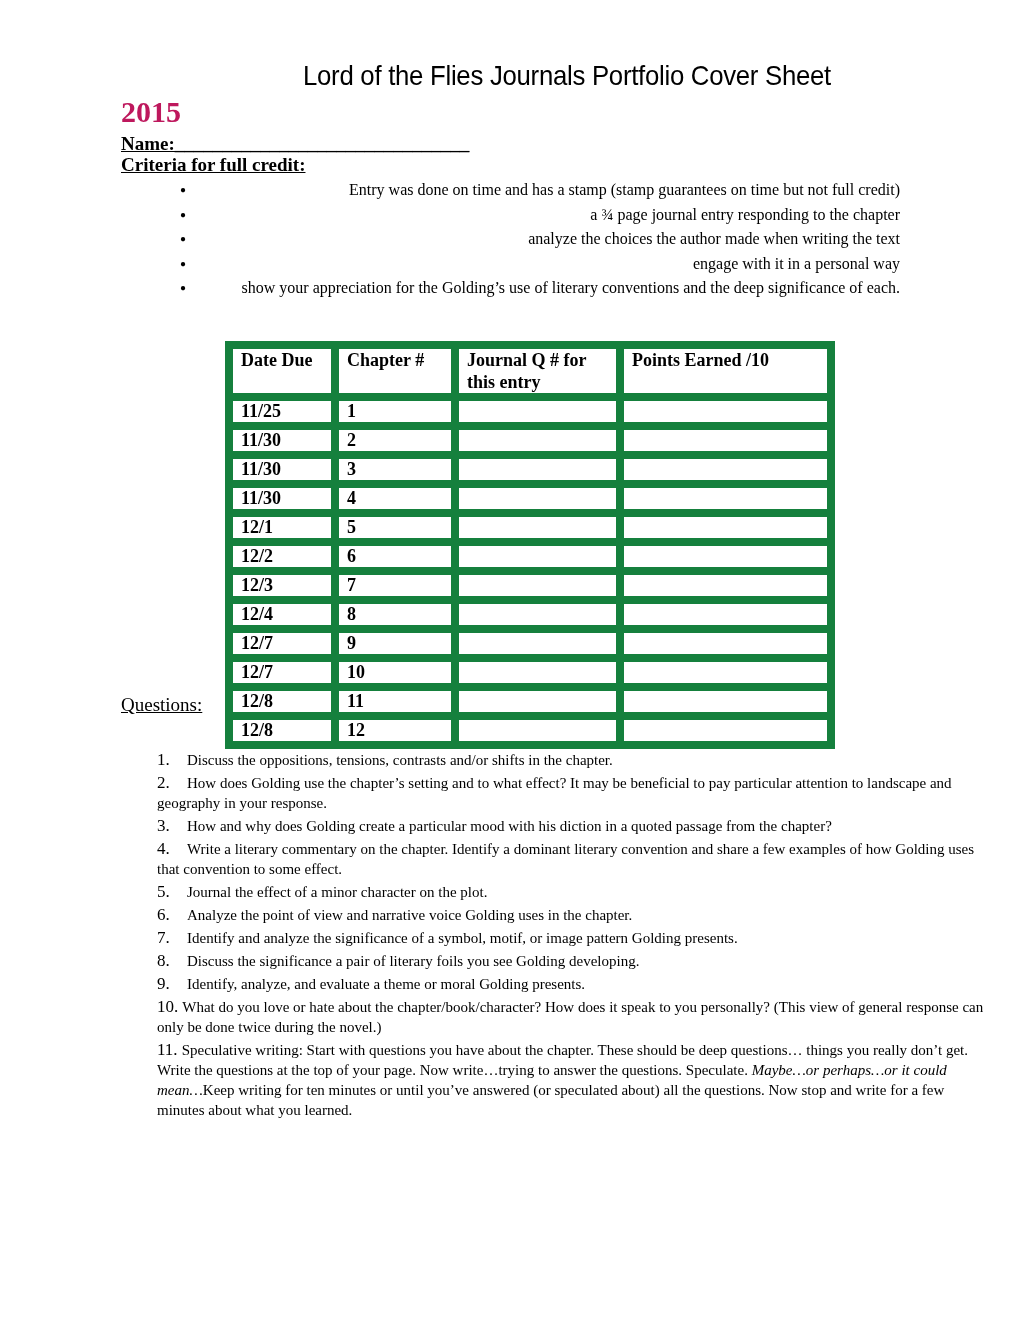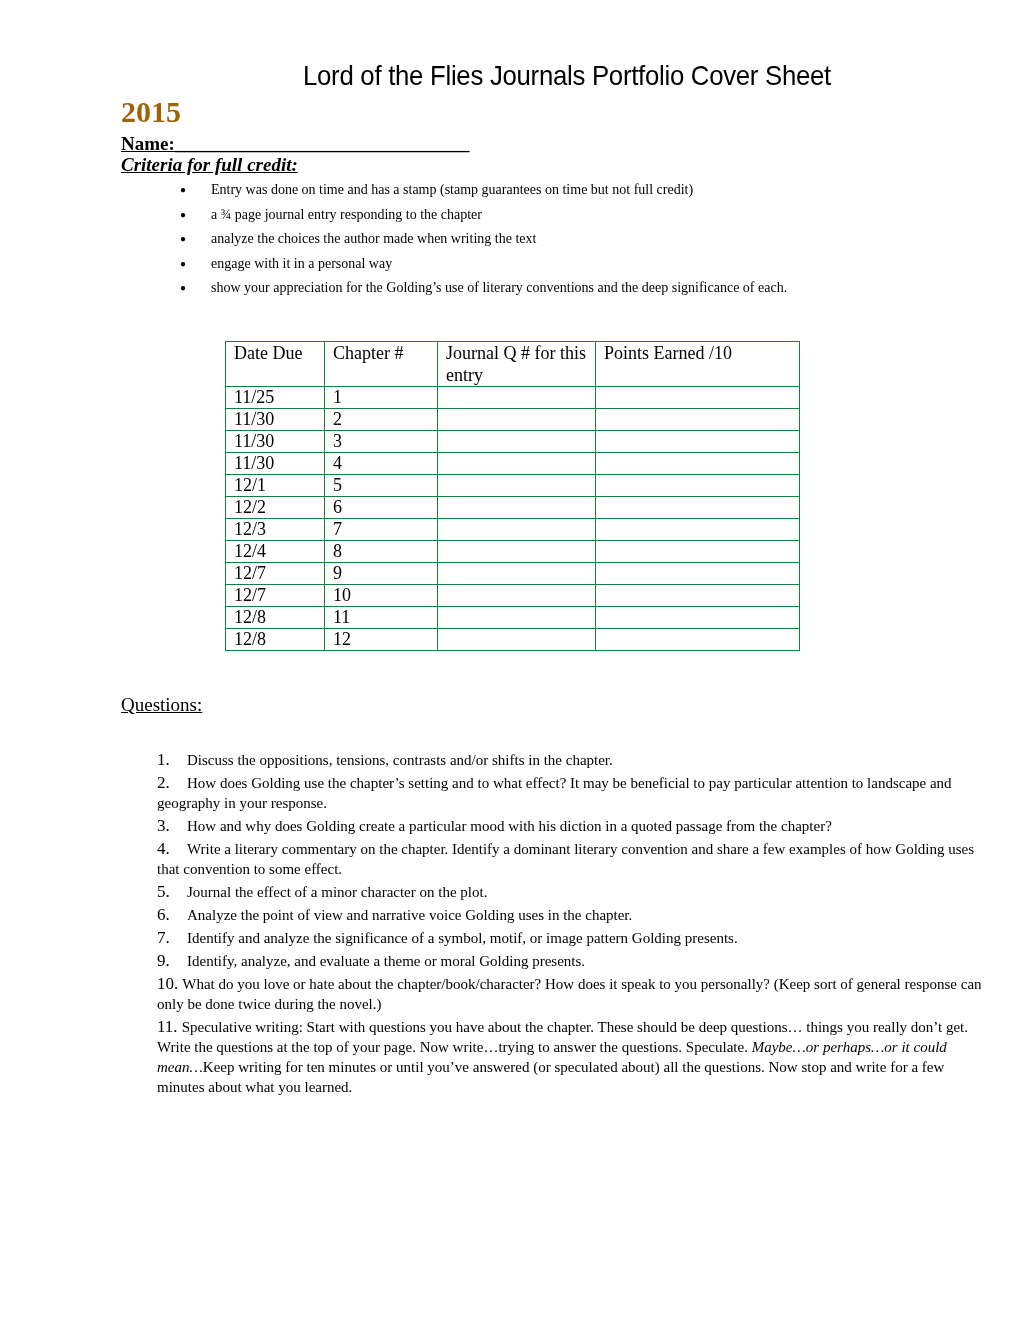--- a/index.html
+++ b/index.html
@@ -1,25 +1,25 @@
 <!DOCTYPE html>
 <html><head>
 <meta charset="utf-8">
 <style>
   html, body { margin: 0; padding: 0; background: #ffffff; }
   body { width: 1020px; height: 1320px; position: relative; overflow: hidden; color: #000; font-family: "Liberation Serif", serif; }
   .title { position: absolute; left: 303px; top: 60px; font-size: 28px; font-family: "Liberation Sans", sans-serif; font-stretch: condensed; letter-spacing: -0.3px; transform: scaleX(0.92); transform-origin: left top; white-space: nowrap; }
-  .year { position: absolute; left: 121px; top: 95px; font-size: 30px; font-weight: bold; color: #a16207; font-family: "Liberation Serif", serif; }
+  .year { position: absolute; left: 121px; top: 95px; font-size: 30px; font-weight: bold; color: #be185d; font-family: "Liberation Serif", serif; }
   .name { position: absolute; left: 121px; top: 133px; font-size: 19px; font-weight: bold; text-decoration: underline; white-space: nowrap; }
-  .criteria-h { position: absolute; left: 121px; top: 154px; font-size: 19px; font-weight: bold; text-decoration: underline; white-space: nowrap; font-style: italic; }
+  .criteria-h { position: absolute; left: 121px; top: 154px; font-size: 19px; font-weight: bold; text-decoration: underline; white-space: nowrap; }
   ul.criteria { position: absolute; left: 180px; top: 180px; margin: 0; padding: 0; list-style: none; width: 720px; }
-  ul.criteria li { position: relative; padding-left: 31px; font-size: 14px; line-height: 20px; margin-bottom: 4.5px; }
+  ul.criteria li { position: relative; padding-left: 31px; font-size: 16px; line-height: 20px; margin-bottom: 4.5px; text-align: right; }
   ul.criteria li::before { content: "\25CF"; position: absolute; left: 0; top: 0; font-size: 10px; }
   table.sched { position: absolute; left: 225px; top: 341px; border-collapse: collapse; font-size: 18px; }
-  table.sched td, table.sched th { border: 1px solid #15803d; padding: 0 8px; vertical-align: top; text-align: left; font-weight: normal; height: 20px; line-height: 21px; }
+  table.sched td, table.sched th { border: 8px solid #15803d; padding: 0 8px; vertical-align: top; text-align: left; font-weight: bold; height: 20px; line-height: 21px; }
   table.sched th { height: 44px; line-height: 22px; }
   .c1 { width: 82px; } .c2 { width: 96px; border-radius: 22px; } .c3 { width: 141px; } .c4 { width: 187px; }
   .questions-h { position: absolute; left: 121px; top: 694px; font-size: 19px; font-weight: normal; text-decoration: underline; }
   .qlist { position: absolute; left: 157px; top: 718px; width: 835px; font-size: 15px; line-height: 20px; margin-top: 32px; }
   .q { margin-bottom: 3px; }
   .qnum { font-size: 17px; display: inline-block; min-width: 30px; }
 </style>
 </head>
 <body>
 
@@ -123,16 +123,17 @@
 
 <div class="questions-h">Questions:</div>
 <div class="qlist">
   <div class="q"><span class="qnum">1.</span><span>Discuss the oppositions, tensions, contrasts and/or shifts in the chapter.</span></div>
   <div class="q"><span class="qnum">2.</span><span>How does Golding use the chapter’s setting and to what effect? It may be beneficial to pay particular attention to landscape and geography in your response.</span></div>
   <div class="q"><span class="qnum">3.</span><span>How and why does Golding create a particular mood with his diction in a quoted passage from the chapter?</span></div>
   <div class="q"><span class="qnum">4.</span><span>Write a literary commentary on the chapter.  Identify a dominant literary convention and share a few examples of how Golding uses that convention to some effect.</span></div>
   <div class="q"><span class="qnum">5.</span><span>Journal the effect of a minor character on the plot.</span></div>
   <div class="q"><span class="qnum">6.</span><span>Analyze the point of view and narrative voice Golding uses in the chapter.</span></div>
   <div class="q"><span class="qnum">7.</span><span>Identify and analyze the significance of a symbol, motif, or image pattern Golding presents.</span></div>
+  <div class="q"><span class="qnum">8.</span><span>Discuss the significance a pair of literary foils you see Golding developing.</span></div>
   <div class="q"><span class="qnum">9.</span><span>Identify, analyze, and evaluate a theme or moral Golding presents.</span></div>
-  <div class="q"><span class="qnum" style="min-width:0;margin-right:4px">10.</span><span>What do you love or hate about the chapter/book/character?  How does it speak to you personally? (Keep sort of general response can only be done twice during the novel.)</span></div>
+  <div class="q"><span class="qnum" style="min-width:0;margin-right:4px">10.</span><span>What do you love or hate about the chapter/book/character?  How does it speak to you personally? (This view of general response can only be done twice during the novel.)</span></div>
   <div class="q"><span class="qnum" style="min-width:0;margin-right:4px">11.</span><span>Speculative writing:  Start with questions you have about the chapter.  These should be deep questions… things you really don’t get.  Write the questions at the top of your page.  Now write…trying to answer the questions.  Speculate.  </span><em>Maybe…or perhaps…or it could mean…</em><span>Keep writing for ten minutes or until you’ve answered (or speculated about) all the questions.  Now stop and write for a few minutes about what you learned.</span></div>
 </div>
 
 </body></html>

